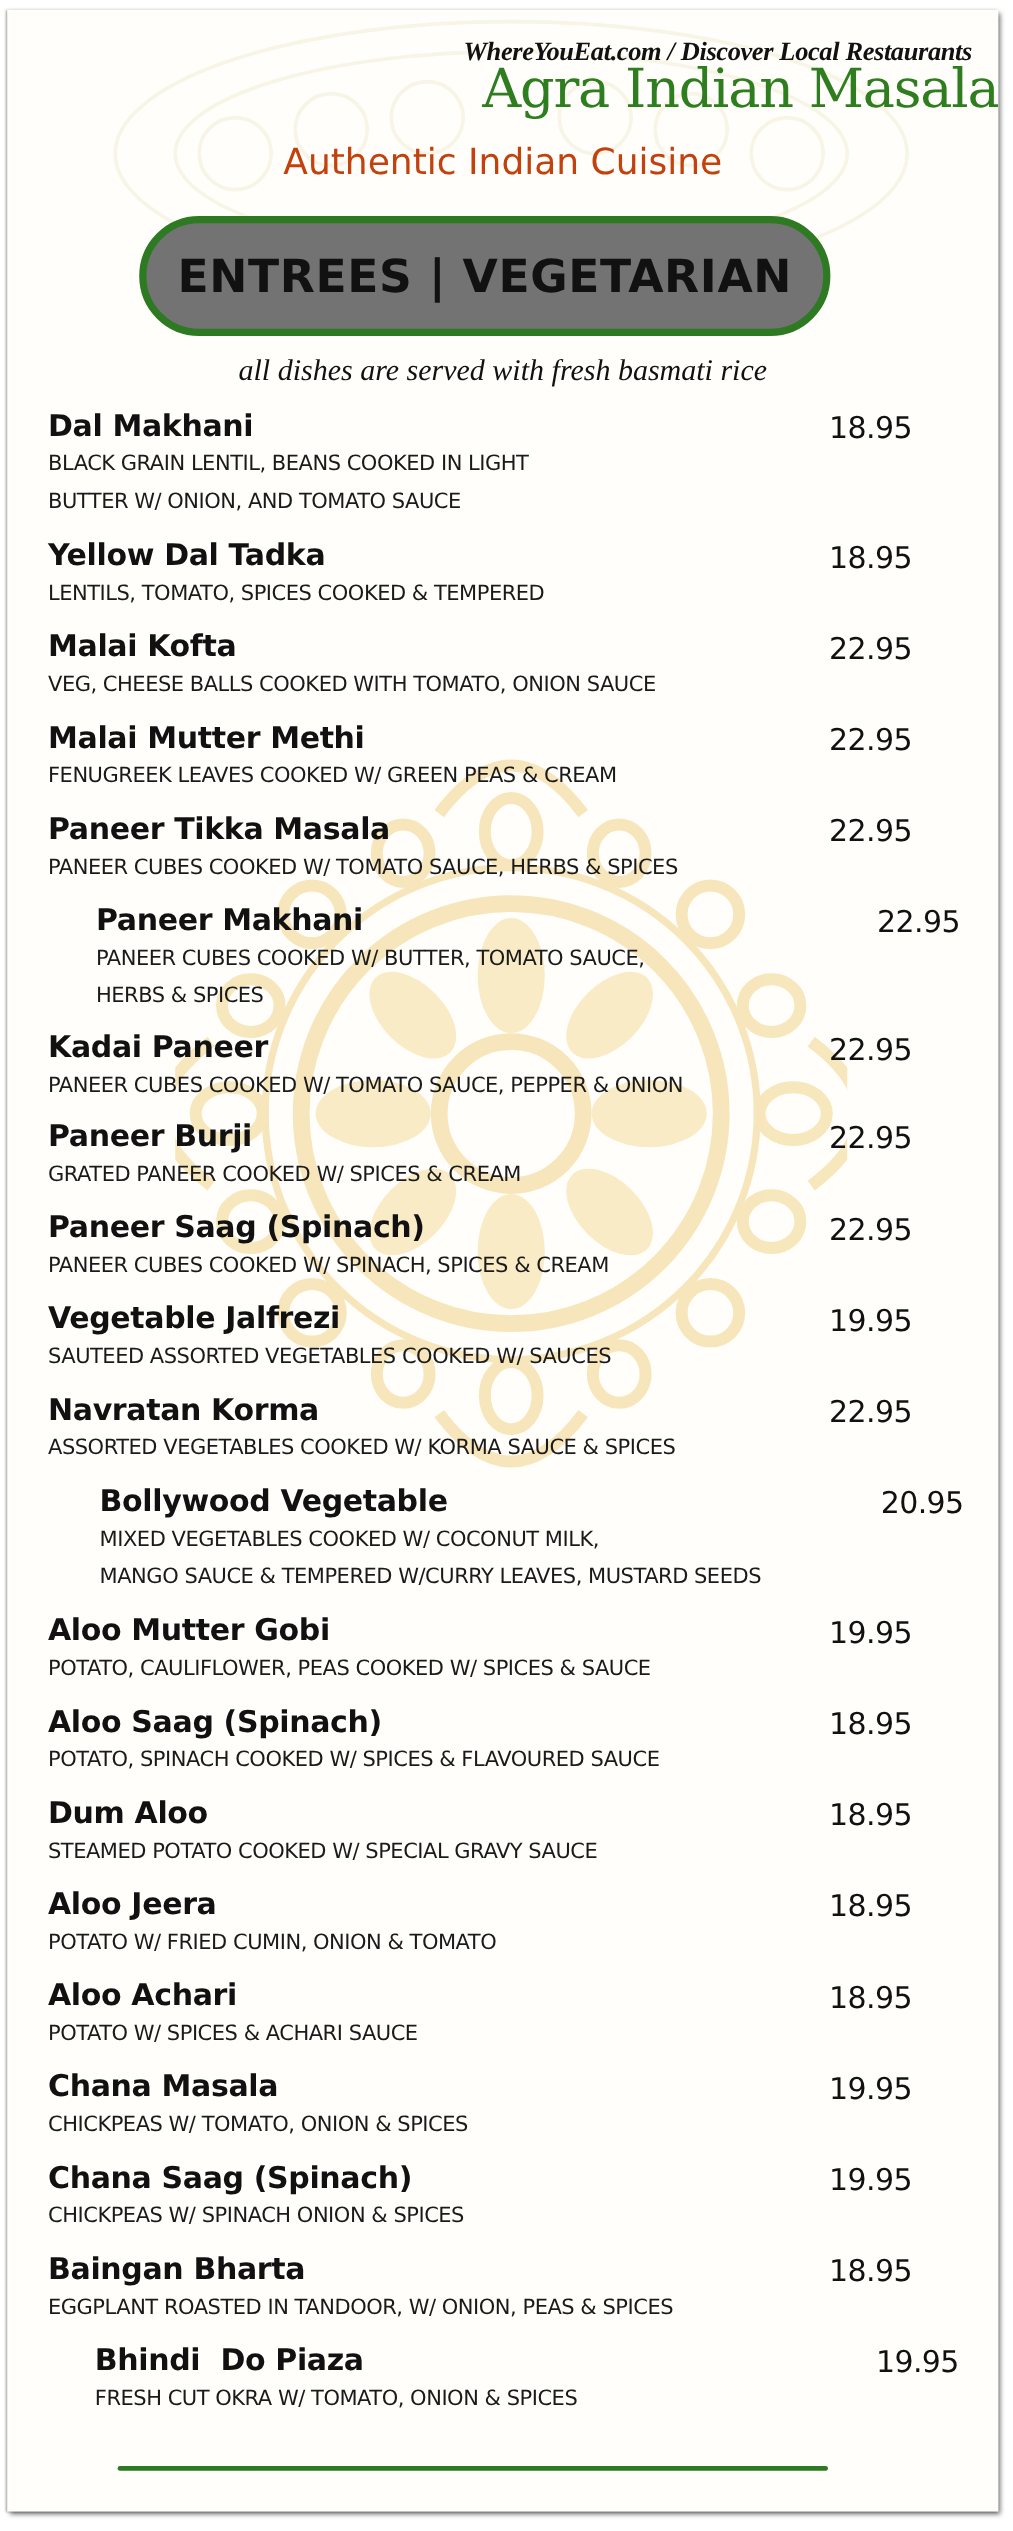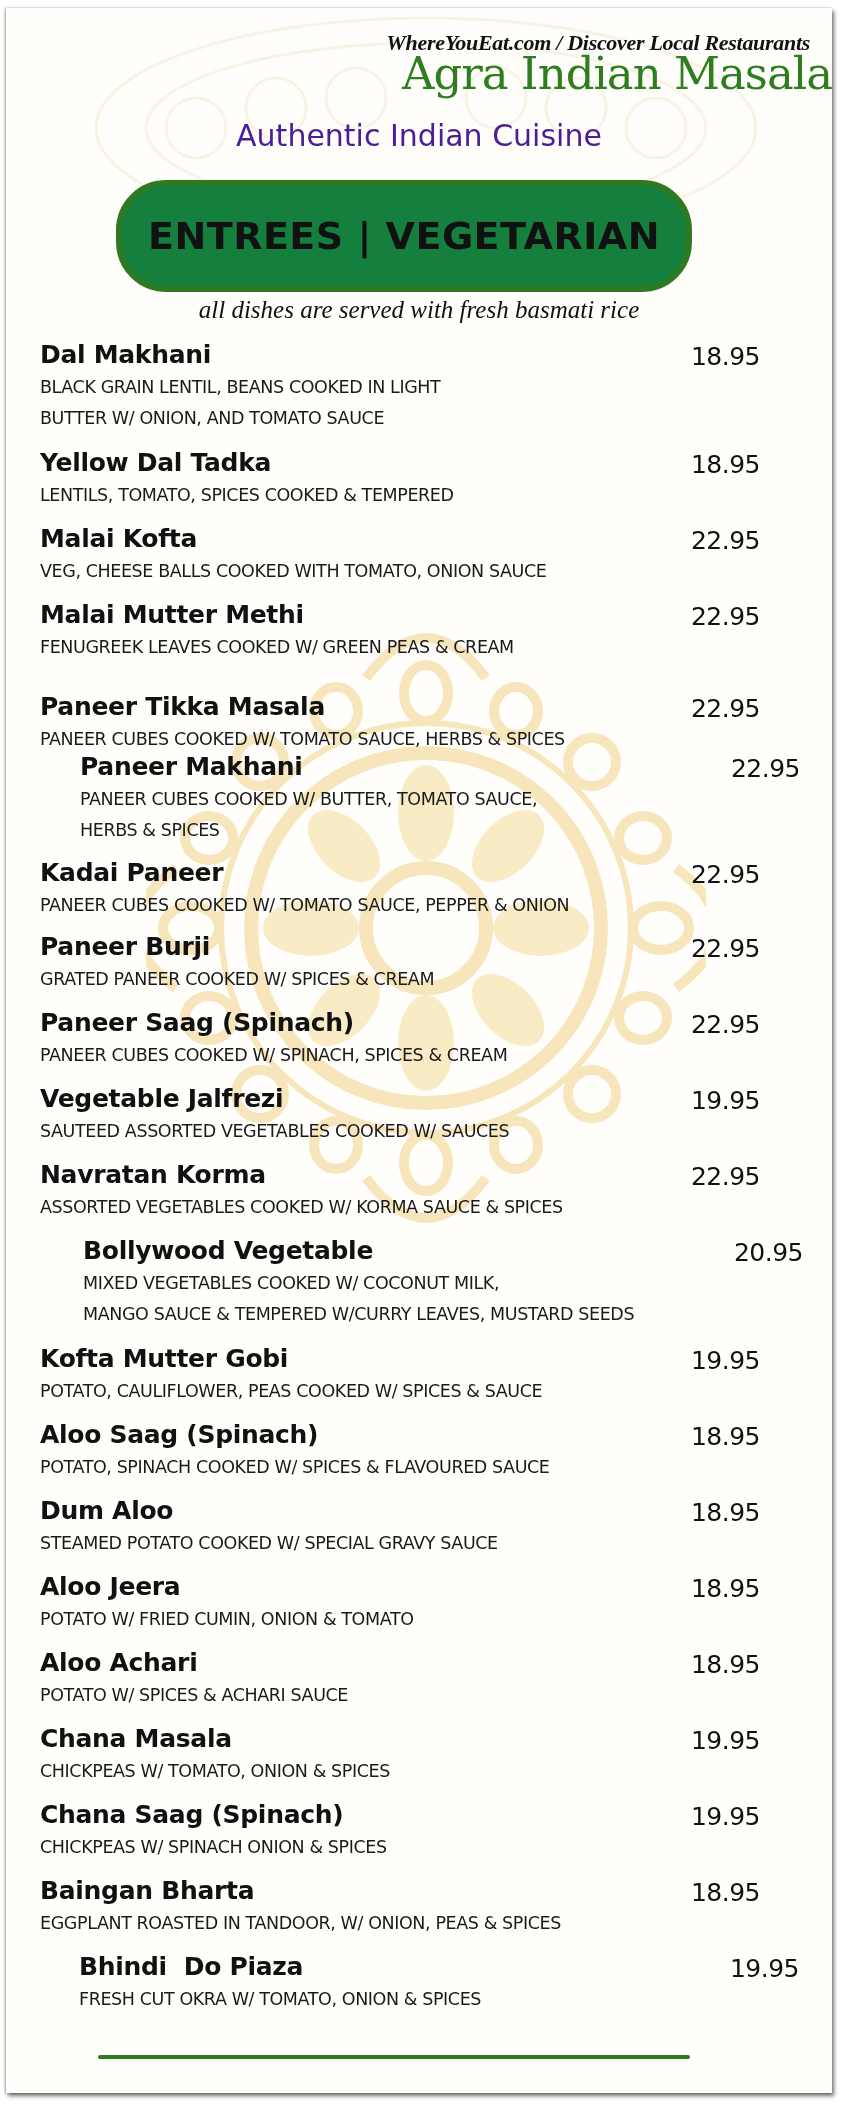--- a/index.html
+++ b/index.html
@@ -19,26 +19,26 @@
     font-family: "Liberation Serif", serif; font-style: italic; font-weight: bold;
     font-size: 22px; color: #111; letter-spacing: -0.3px; z-index: 5;
   }
   .brand {
     position: absolute; left: 0; right: 0; top: 34px; text-align: right;
     font-family: "DejaVu Serif", serif; font-size: 45px; color: #2e7d1f; letter-spacing: -1px;
     font-weight: normal; line-height: 64px;
   }
   .tagline {
     position: absolute; left: 0; right: 0; top: 108px; text-align: center;
-    font-family: "DejaVu Sans", sans-serif; font-size: 30px; color: #4c1d95; line-height: 40px;
+    font-family: "DejaVu Sans", sans-serif; font-size: 30px; color: #c2410c; line-height: 40px;
   }
   .section-box {
-    position: absolute; left: 110px; top: 172px; width: 576px; height: 112px;
+    position: absolute; left: 110px; top: 172px; width: 576px; height: 100px;
     border: 6px solid #2d7a22; border-radius: 50px; box-sizing: border-box;
-    display: flex; align-items: center; justify-content: center; background: #15803d;
+    display: flex; align-items: center; justify-content: center; background: #737373;
   }
   .section-title {
     font-family: "DejaVu Sans", sans-serif; font-weight: bold; font-size: 38px; color: #111; letter-spacing: 0.5px;
   }
   .subtitle {
     position: absolute; left: 0; right: 0; top: 288px; text-align: center;
     font-family: Liberation Serif, serif; font-style: italic; font-size: 25px; color: #111;
   }
   .menu { position: absolute; left: 0; top: 0; width: 100%; }
   .item { position: absolute; left: 34px; width: 720px; }
@@ -142,21 +142,21 @@
     <div class="item" style="top:516px;">
       <div class="item-name">Malai Kofta</div>
       <div class="item-desc">VEG, CHEESE BALLS COOKED WITH TOMATO, ONION SAUCE</div>
       <div class="item-price">22.95</div>
     </div>
     <div class="item" style="top:592px;">
       <div class="item-name">Malai Mutter Methi</div>
       <div class="item-desc">FENUGREEK LEAVES COOKED W/ GREEN PEAS &amp; CREAM</div>
       <div class="item-price">22.95</div>
     </div>
-    <div class="item" style="top:684px;">
+    <div class="item" style="top:668px;">
       <div class="item-name">Paneer Tikka Masala</div>
       <div class="item-desc">PANEER CUBES COOKED W/ TOMATO SAUCE, HERBS &amp; SPICES</div>
       <div class="item-price">22.95</div>
     </div>
     <div class="item" style="top:744px;margin-left:40px;">
       <div class="item-name">Paneer Makhani</div>
       <div class="item-desc">PANEER CUBES COOKED W/ BUTTER, TOMATO SAUCE,</div>
       <div class="item-desc" style="margin-top:0;">HERBS &amp; SPICES</div>
       <div class="item-price">22.95</div>
     </div>
@@ -185,21 +185,21 @@
       <div class="item-desc">ASSORTED VEGETABLES COOKED W/ KORMA SAUCE &amp; SPICES</div>
       <div class="item-price">22.95</div>
     </div>
     <div class="item" style="top:1228px;margin-left:43px;">
       <div class="item-name">Bollywood Vegetable</div>
       <div class="item-desc">MIXED VEGETABLES COOKED W/ COCONUT MILK,</div>
       <div class="item-desc" style="margin-top:0;">MANGO SAUCE &amp; TEMPERED W/CURRY LEAVES, MUSTARD SEEDS</div>
       <div class="item-price">20.95</div>
     </div>
     <div class="item" style="top:1336px;">
-      <div class="item-name">Kofta Mutter Gobi</div>
+      <div class="item-name">Aloo Mutter Gobi</div>
       <div class="item-desc">POTATO, CAULIFLOWER, PEAS COOKED W/ SPICES &amp; SAUCE</div>
       <div class="item-price">19.95</div>
     </div>
     <div class="item" style="top:1412px;">
       <div class="item-name">Aloo Saag (Spinach)</div>
       <div class="item-desc">POTATO, SPINACH COOKED W/ SPICES &amp; FLAVOURED SAUCE</div>
       <div class="item-price">18.95</div>
     </div>
     <div class="item" style="top:1488px;">
       <div class="item-name">Dum Aloo</div>

